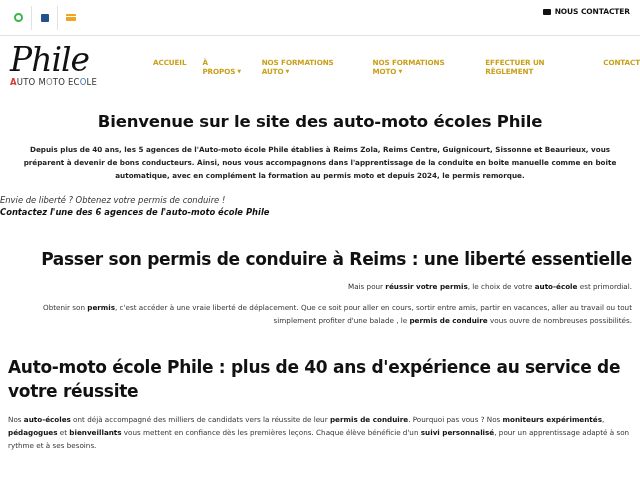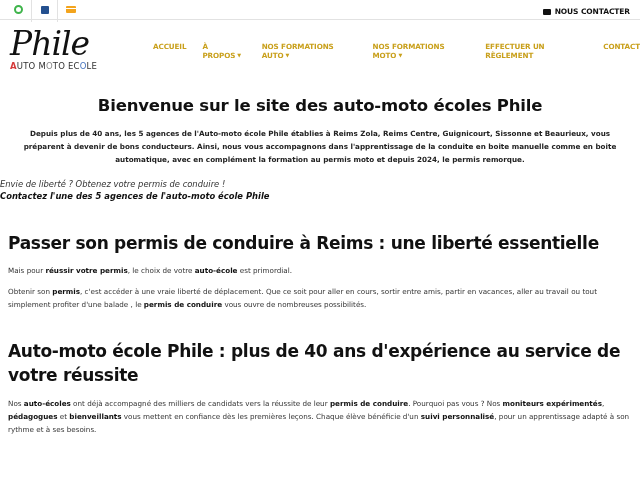--- a/index.html
+++ b/index.html
@@ -1,19 +1,19 @@
 <!DOCTYPE html>
 <html><head>
 <meta charset="utf-8">
 <style>
   * { box-sizing: border-box; margin: 0; padding: 0; }
   html, body { width: 640px; height: 480px; overflow: hidden; background: #fff; }
   body { font-family: "DejaVu Sans", sans-serif; color: #222; position: relative; }
 
-  .topbar { height: 20px; border-bottom: 1px solid #e2e2e2; display: flex; align-items: center; padding: 0 6px; position: relative; }
+  .topbar { height: 36px; border-bottom: 1px solid #e2e2e2; display: flex; align-items: center; padding: 0 6px; position: relative; }
   .topbar .ic { width: 26px; height: 24px; display: flex; align-items: center; justify-content: center; border-right: 1px solid #e2e2e2; }
   .topbar .ic:last-of-type { border-right: none; }
   .wa { width: 9px; height: 9px; border-radius: 50%; border: 2px solid #3fb44b; position: relative; }
   .fb { width: 8px; height: 8px; background: #24508f; border-radius: 1px; }
   .card { width: 10px; height: 7px; background: #f3a41d; border-radius: 1px; position: relative; }
   .card::after { content: ""; position: absolute; left: 0; right: 0; top: 2px; height: 1px; background: #fff; }
   .contact-top { position: absolute; right: 10px; top: 7px; display: flex; align-items: center; font-size: 7.5px; font-weight: bold; color: #111; letter-spacing: -0.1px; }
   .env { width: 8px; height: 6px; background: #111; margin-right: 4px; border-radius: 1px; }
 
   .header { height: 62px; position: relative; }
@@ -31,21 +31,21 @@
   .welcome h1 { font-size: 16.5px; font-weight: bold; color: #111; letter-spacing: -0.2px; line-height: 19px; }
   .welcome .tag { font-size: 8.2px; color: #c9a01c; margin-top: 1px; letter-spacing: -0.1px; }
   .intro { text-align: center; font-size: 7.2px; font-weight: bold; color: #222; line-height: 13px; margin: 12px 12px 0; }
   .cta { margin-top: 12px; font-size: 8.4px; font-style: italic; line-height: 12px; color: #333; }
   .cta .b { font-weight: bold; color: #111; }
 
   .sec { padding: 0 8px; }
   .sec h2 { font-size: 17px; font-weight: bold; color: #111; letter-spacing: -0.3px; line-height: 22px; }
   .sec p { font-size: 7.2px; color: #333; line-height: 13px; margin-top: 8px; }
   .sec p b { color: #111; }
-  .s1 { margin-top: 30px; }
+  .s1 { margin-top: 30px; text-align: right; }
   .s1 p:first-of-type { margin-top: 10px; }
   .s2 { margin-top: 28px; }
   .s2 h2 { line-height: 24px; }
   .s2 p { margin-top: 10px; }
 </style>
 </head>
 <body>
 
 <div class="topbar">
   <span class="ic">
@@ -78,21 +78,21 @@
   </nav>
 </div>
 
 <div class="welcome">
   <h1>Bienvenue sur le site des auto-moto écoles Phile</h1>
 </div>
 <p class="intro">Depuis plus de 40 ans, les 5 agences de l'Auto-moto école Phile établies à Reims Zola, Reims Centre, Guignicourt, Sissonne et Beaurieux, vous préparent à devenir de bons conducteurs. Ainsi, nous vous accompagnons dans l'apprentissage de la conduite en boite manuelle comme en boite automatique, avec en complément la formation au permis moto et depuis 2024, le permis remorque.</p>
 
 <div class="cta">
   <div>Envie de liberté ? Obtenez votre permis de conduire !</div>
-  <div class="b">Contactez l'une des 5 agences de l'auto-moto école Phile</div>
+  <div class="b">Contactez l'une des 6 agences de l'auto-moto école Phile</div>
 </div>
 
 <section class="sec s1">
   <h2>Passer son permis de conduire à Reims : une liberté essentielle</h2>
   <p><span>Mais pour </span><b>réussir votre permis</b><span>, le choix de votre </span><b>auto-école</b><span> est primordial.</span></p>
   <p><span>Obtenir son </span><b>permis</b><span>, c'est accéder à une vraie liberté de déplacement. Que ce soit pour aller en cours, sortir entre amis, partir en vacances, aller au travail ou tout simplement profiter d'une balade , le </span><b>permis de conduire</b><span> vous ouvre de nombreuses possibilités.</span></p>
 </section>
 
 <section class="sec s2">
   <h2>Auto-moto école Phile : plus de 40 ans d'expérience au service de votre réussite</h2>

